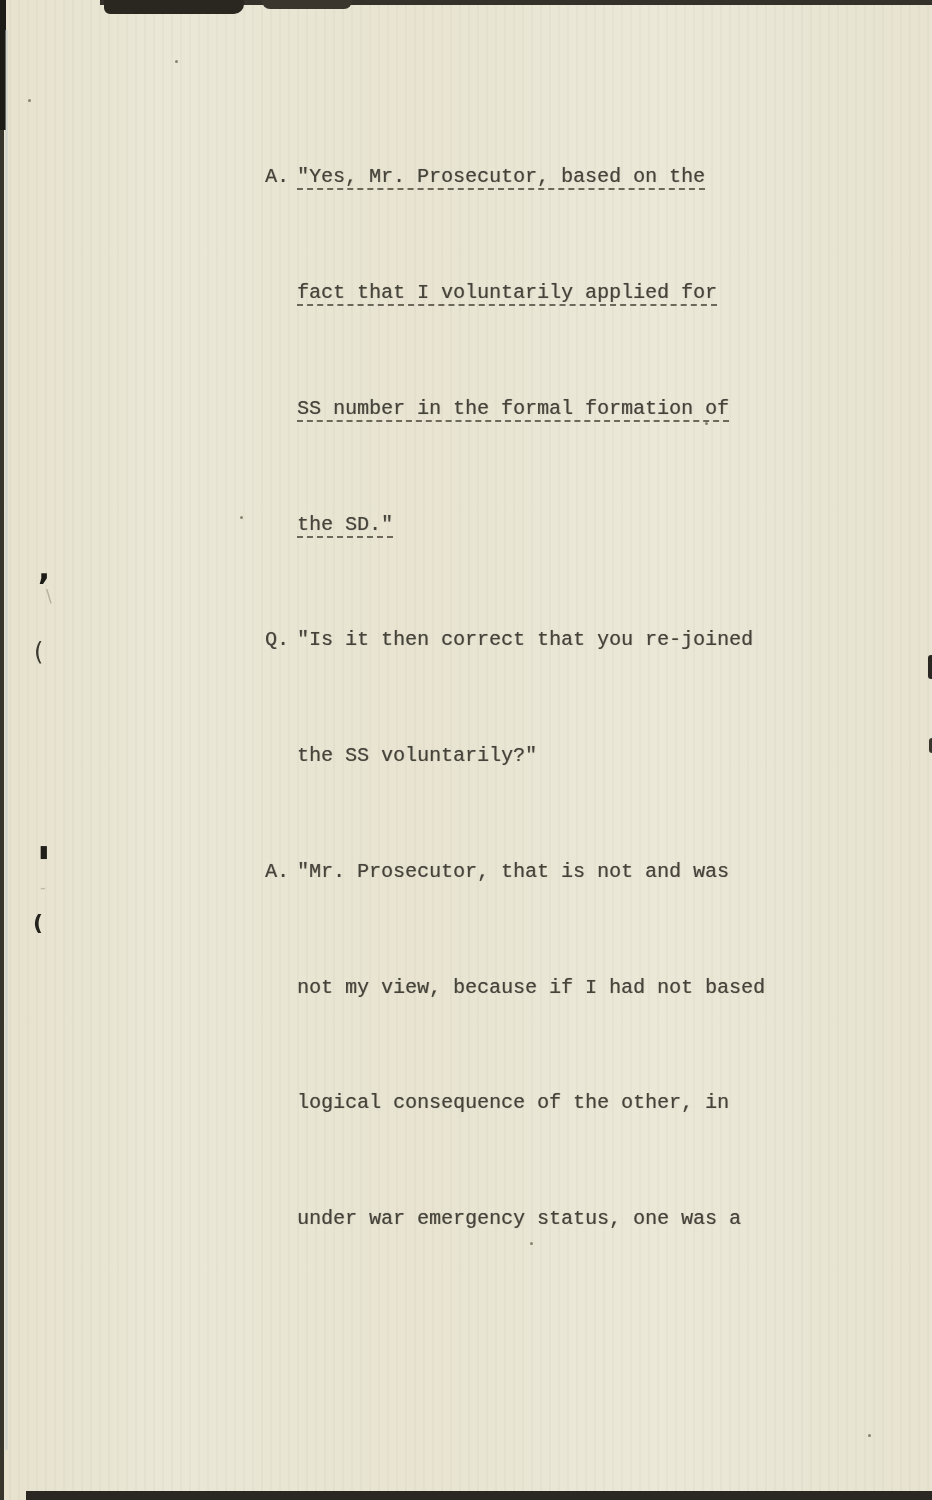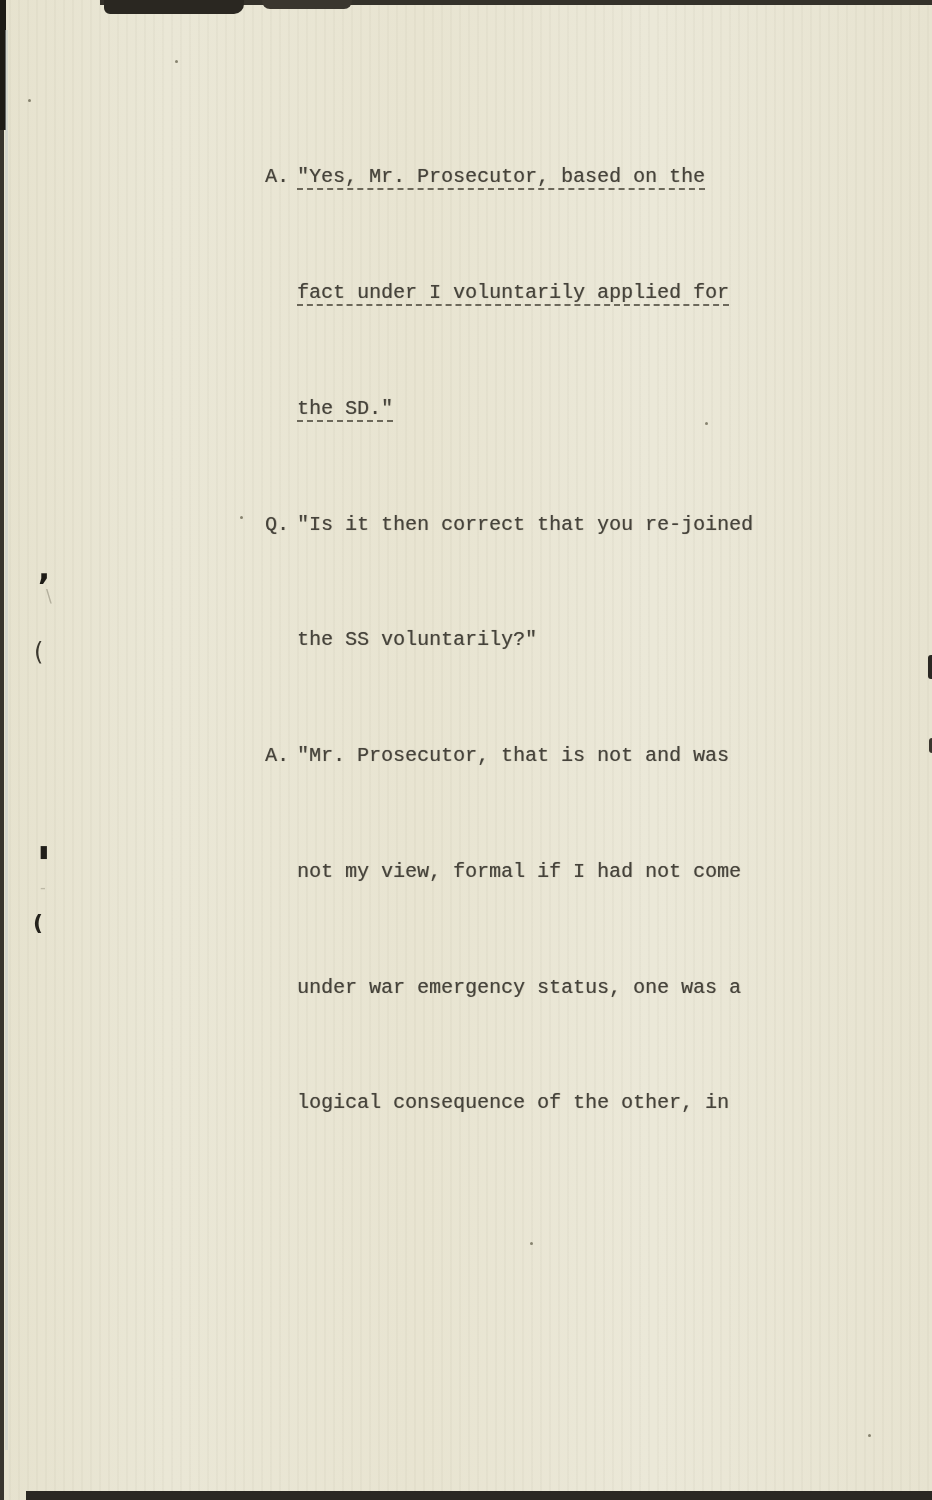--- a/index.html
+++ b/index.html
@@ -47,28 +47,29 @@
   .mk6{left:33px;top:912px;font-size:22px;font-weight:bold;color:#26241e;}
   .speck{position:absolute;width:3px;height:3px;border-radius:50%;background:#87836f;}
 </style>
 </head>
 <body>
 
 <div class="page">
 
   <div class="typed">
     <div class="line l-qa"><span class="lbl">A.</span><span class="u">"Yes, Mr. Prosecutor, based on the</span></div>
-    <div class="line l-cont"><span class="u">fact under I voluntarily applied for</span></div>
+    <div class="line l-cont"><span class="u">fact that I voluntarily applied for</span></div>
+    <div class="line l-cont"><span class="u">SS number in the formal formation of</span></div>
     <div class="line l-cont"><span class="u">the SD."</span></div>
     <div class="line l-qa"><span class="lbl">Q.</span><span>"Is it then correct that you re-joined</span></div>
     <div class="line l-cont"><span>the SS voluntarily?"</span></div>
     <div class="line l-qa"><span class="lbl">A.</span><span>"Mr. Prosecutor, that is not and was</span></div>
-    <div class="line l-cont"><span>not my view, formal if I had not come</span></div>
+    <div class="line l-cont"><span>not my view, because if I had not based</span></div>
+    <div class="line l-cont"><span>logical consequence of the other, in</span></div>
     <div class="line l-cont"><span>under war emergency status, one was a</span></div>
-    <div class="line l-cont"><span>logical consequence of the other, in</span></div>
     
     
     
     
     
     
     
     
     
     

